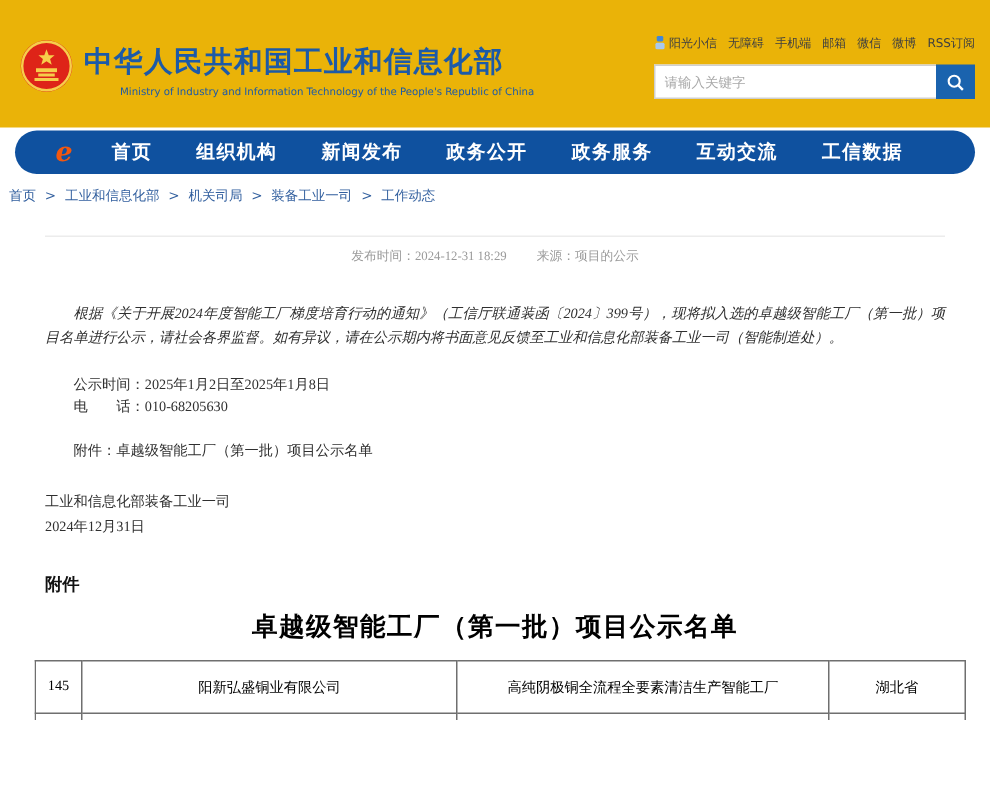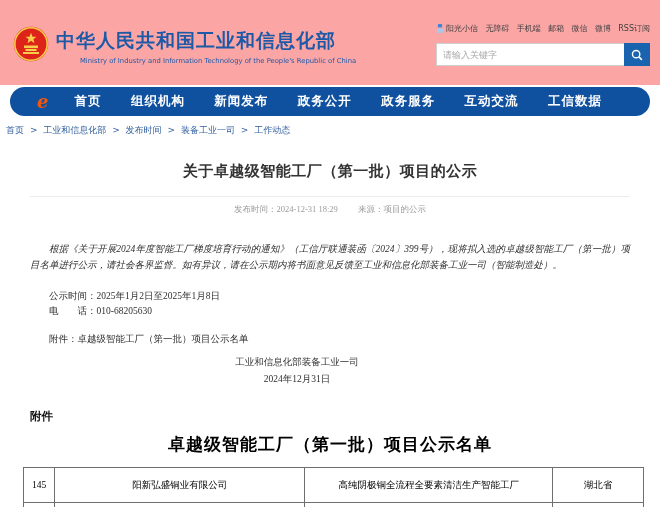--- a/index.html
+++ b/index.html
@@ -1,21 +1,21 @@
 <!DOCTYPE html>
 <html><head>
 <meta charset="utf-8">
 <style>
   * { margin:0; padding:0; box-sizing:border-box; }
   html,body { width:660px; height:527px; overflow:hidden; background:#fff;
     font-family:"DejaVu Sans","Liberation Sans",sans-serif; }
   body { position:relative; }
 
   
-  .header { position:relative; height:85px; background:#fca5a5; }
+  .header { position:relative; height:85px; background:#eab308; }
   .emblem { position:absolute; left:13px; top:26px; width:36px; height:36px; }
   .brand { position:absolute; left:56px; top:28px; }
   .brand-cn { font-size:19px; font-weight:bold; color:#1c5aa8; letter-spacing:1px; }
   .brand-en { font-size:6.8px; color:#1c5aa8; margin-top:3px;padding-left:24px; }
 
   .header-right { position:absolute; right:10px; top:23px; width:214px; }
   .qlinks { display:flex; align-items:center; justify-content:space-between;
     font-size:8px; color:#404040; white-space:nowrap; }
   .qlink { cursor:pointer; }
   .qlink-first { display:inline-flex; align-items:center; gap:2px; }
@@ -46,21 +46,21 @@
   .title-divider { margin-top:15px; border-bottom:1px solid #ececec; }
   .meta { margin-top:7px; text-align:center; font-size:8.5px; color:#9a9a9a;
     font-family:"Liberation Serif","DejaVu Serif",serif; }
   .meta span { margin:4px 9px; }
   .body-text { font-family:"Liberation Serif","DejaVu Serif",serif;
     font-size:9.5px; color:#2f2f2f; }
   .para { margin-top:25px; line-height:16px; text-indent:2em; text-align:justify;font-style:italic; }
   .info-lines { margin-top:16px; }
   .info-line { line-height:15px; text-indent:2em; }
   .attach-line { margin-top:14px; text-indent:2em; }
-  .signoff { margin-top:8px; text-align:center; padding-right:66px; line-height:17px; }
+  .signoff { margin-top:20px; text-align:left; padding-right:66px; line-height:17px; }
 
   
   .attach-label { margin:21px 0 0 30px; font-size:11.5px; font-weight:bold; color:#111; }
   .attach-title { margin-top:9px; text-align:center; font-size:17px; font-weight:bold;
     color:#000; font-family:"Liberation Serif","DejaVu Serif",serif; letter-spacing:1px; }
   .table-clip { margin:11px 0 0 23px; width:621px; height:40px; overflow:hidden; }
   table { width:621px; border-collapse:collapse; table-layout:fixed; }
   td { border:1px solid #6f6f6f; text-align:center; vertical-align:middle;
     font-family:"Liberation Serif","DejaVu Serif",serif; font-size:9.5px; color:#000; }
   .row-main td { height:35px; }
@@ -124,29 +124,28 @@
     <span class="nav-item">互动交流</span>
     <span class="nav-item">工信数据</span>
   </div>
 </div>
 
 <div class="breadcrumb">
   <span class="crumb">首页</span>
   <span class="crumb-sep">&gt;</span>
   <span class="crumb">工业和信息化部</span>
   <span class="crumb-sep">&gt;</span>
-  <span class="crumb">发布时间</span>
+  <span class="crumb">机关司局</span>
   <span class="crumb-sep">&gt;</span>
   <span class="crumb">装备工业一司</span>
   <span class="crumb-sep">&gt;</span>
   <span class="crumb">工作动态</span>
 </div>
 
 <div class="article">
-  <div class="article-title">关于卓越级智能工厂（第一批）项目的公示</div>
   <div class="title-divider"></div>
   <div class="meta">
     <span>发布时间：2024-12-31 18:29</span>
     <span>来源：项目的公示</span>
   </div>
 
   <div class="body-text">
     <div class="para">根据《关于开展2024年度智能工厂梯度培育行动的通知》（工信厅联通装函〔2024〕399号），现将拟入选的卓越级智能工厂（第一批）项目名单进行公示，请社会各界监督。如有异议，请在公示期内将书面意见反馈至工业和信息化部装备工业一司（智能制造处）。</div>
     <div class="info-lines">
       <div class="info-line">公示时间：2025年1月2日至2025年1月8日</div>

